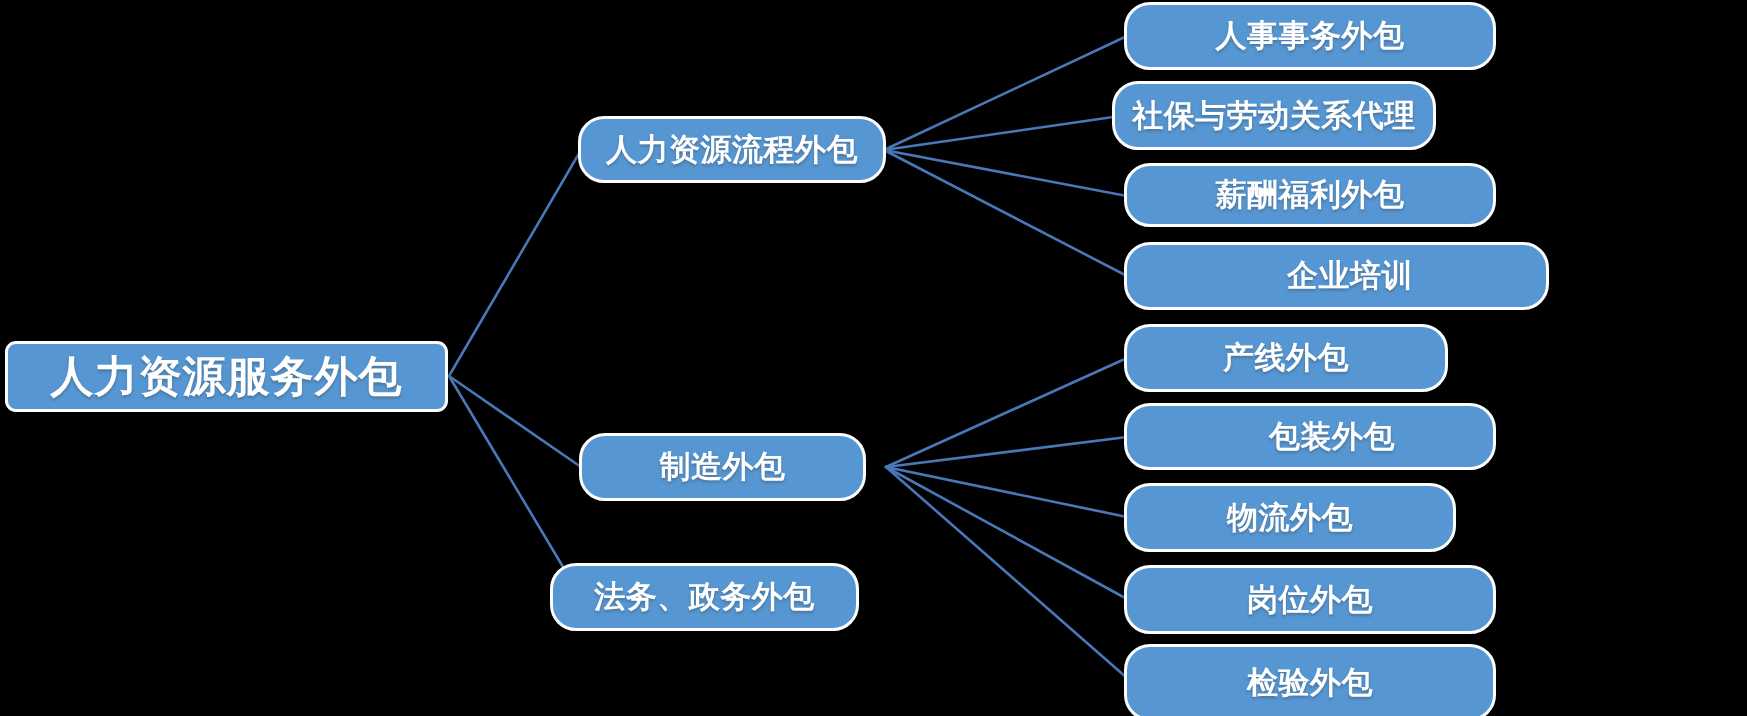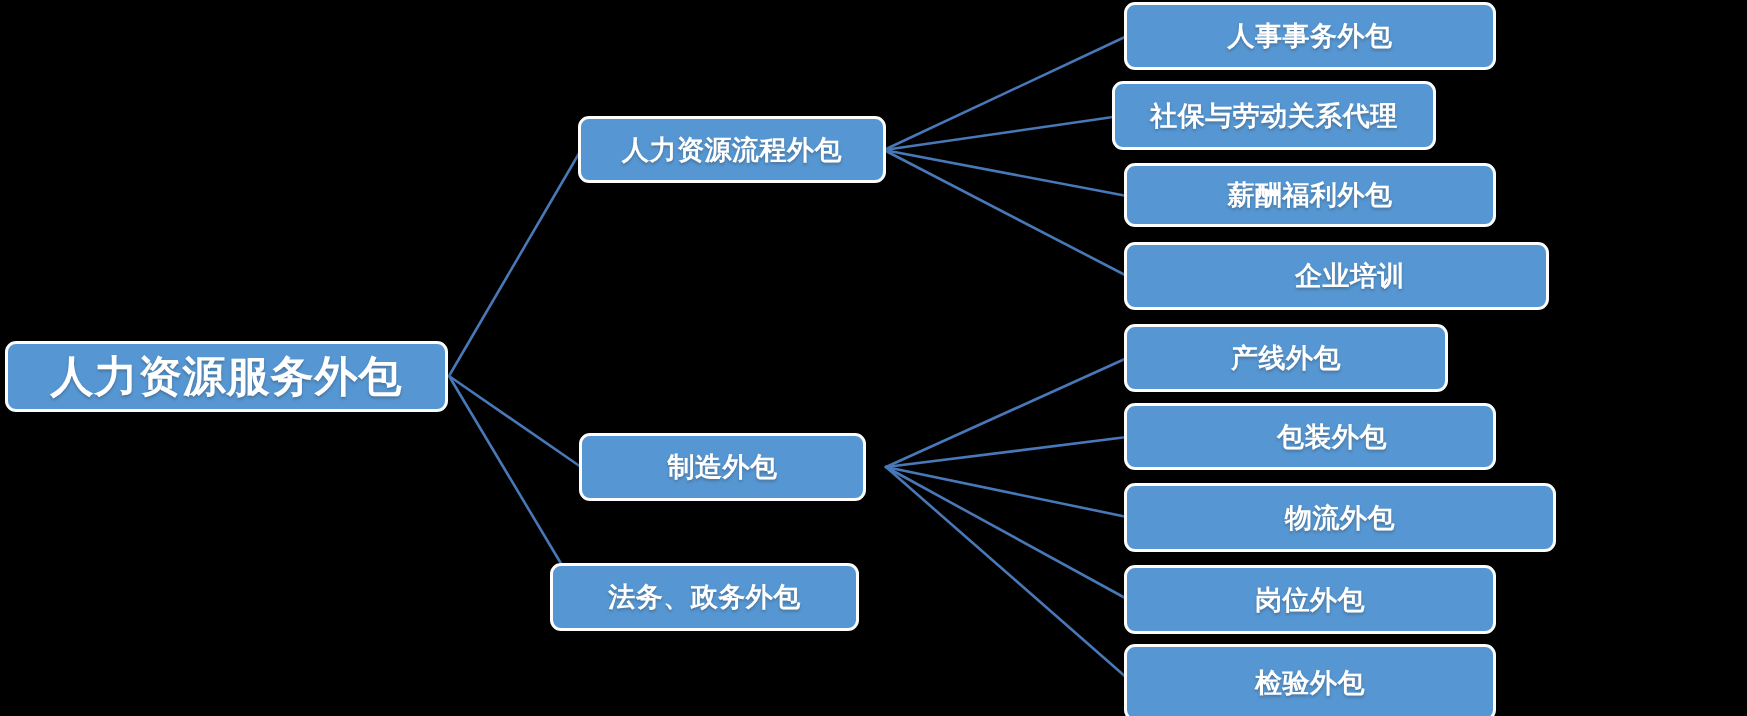--- a/index.html
+++ b/index.html
@@ -49,22 +49,23 @@
     font-weight: bold;
     text-align: center;
     text-shadow: 0 2px 3px rgba(50, 50, 50, 0.35);
     box-shadow: 0 1px 4px rgba(0, 0, 0, 0.45);
   }
   .node.root {
     font-size: 43px;
     letter-spacing: 1px;
   }
   .node.l2, .node.leaf {
-    font-size: 27px;
+    font-size: 31px;
     letter-spacing: 0.5px;
+    border-radius: 26px;
   }
 </style>
 </head>
 <body>
 
 <div id="stage">
 
   <svg id="connectors" viewBox="0 0 1747 716" xmlns="http://www.w3.org/2000/svg">
 
     <line x1="449" y1="376" x2="581" y2="150"></line>
@@ -109,21 +110,21 @@
   <div class="node leaf" style="left:1124px; top:242px; width:425px; height:68px;padding-left:27px;">
     <span>企业培训</span>
   </div>
 
   <div class="node leaf" style="left:1124px; top:324px; width:324px; height:68px;">
     <span>产线外包</span>
   </div>
   <div class="node leaf" style="left:1124px; top:403px; width:372px; height:67px;padding-left:44px;">
     <span>包装外包</span>
   </div>
-  <div class="node leaf" style="left:1124px; top:483px; width:432px; height:69px;">
+  <div class="node leaf" style="left:1124px; top:483px; width:332px; height:69px;">
     <span>物流外包</span>
   </div>
   <div class="node leaf" style="left:1124px; top:565px; width:372px; height:69px;">
     <span>岗位外包</span>
   </div>
   <div class="node leaf" style="left:1124px; top:644px; width:372px; height:77px;">
     <span>检验外包</span>
   </div>
 
 </div>

